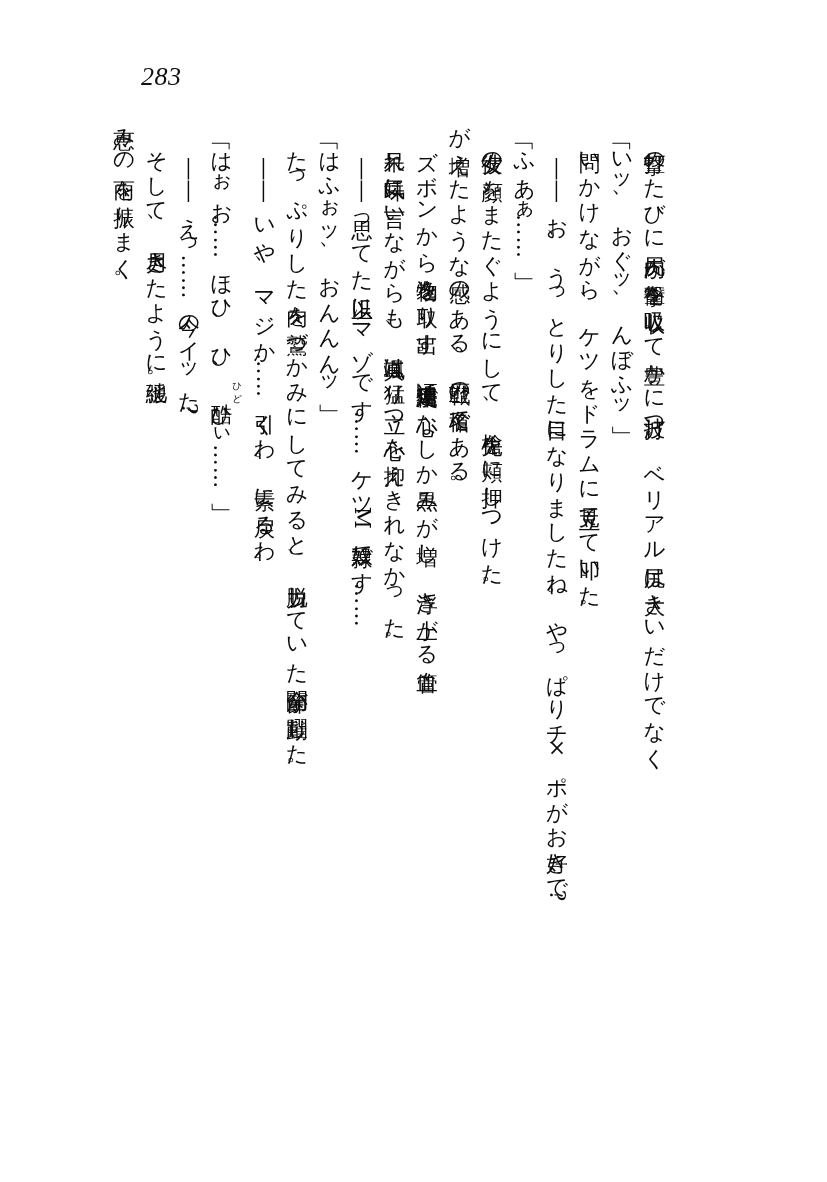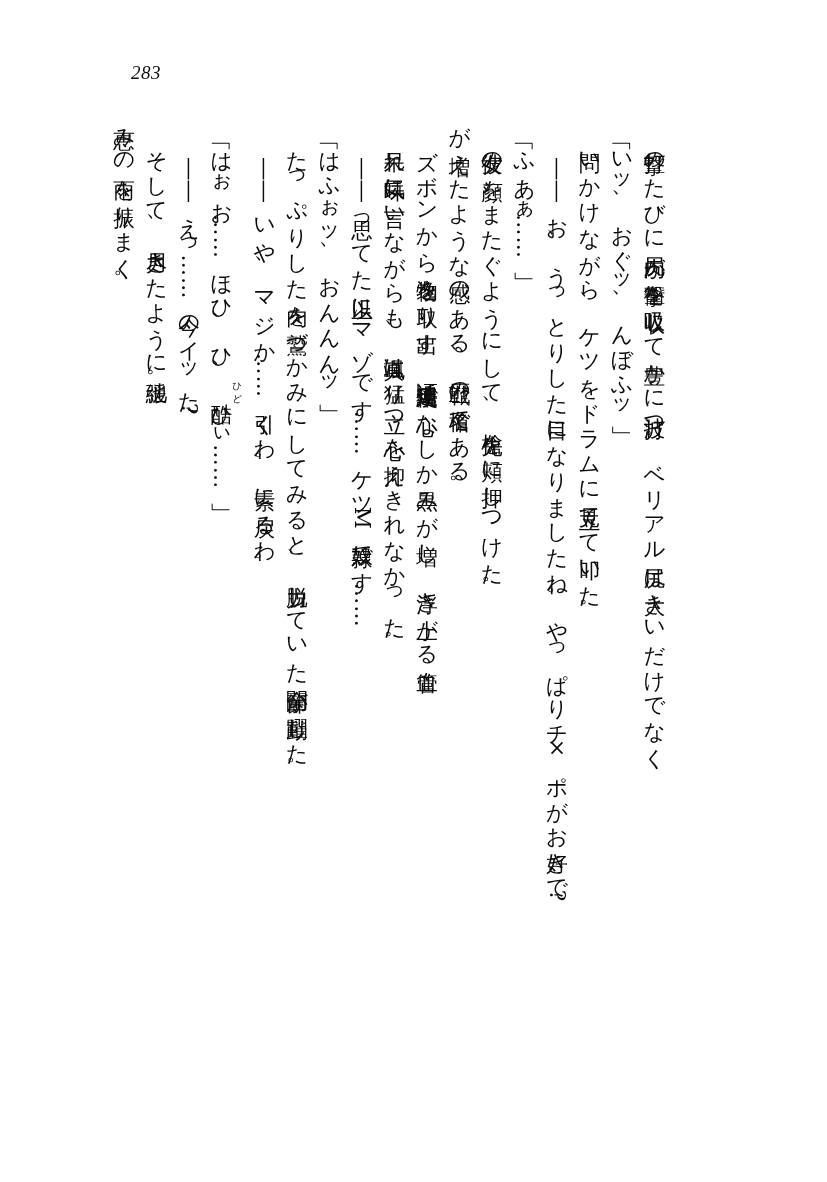--- a/index.html
+++ b/index.html
@@ -14,24 +14,24 @@
     position: relative;
     width: 827px;
     height: 1182px;
     background: #ffffff;
     overflow: hidden;
     box-sizing: border-box;
   }
   .page-number {
     position: absolute;
     top: 62px;
-    left: 131px;
+    left: 141px;
     font-family: "Liberation Serif", serif;
     font-style: italic;
-    font-size: 19px;
+    font-size: 26px;
     color: #111111;
     letter-spacing: 0.5px;
   }
   .body-text {
     position: absolute;
     top: 112px;
     right: 95px;
     height: 965px;
     width: 630px;
     display: flex;

